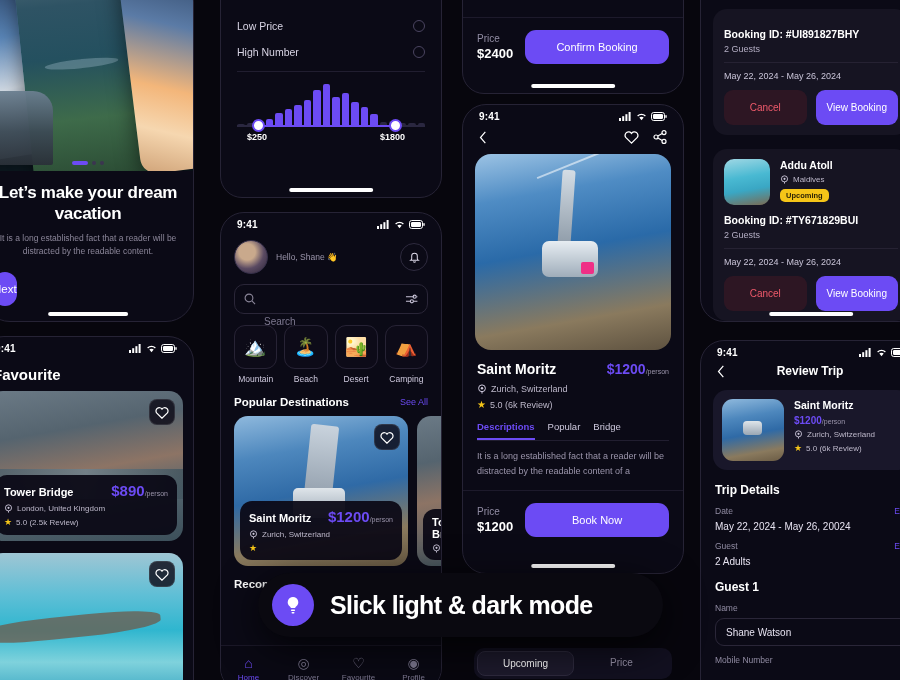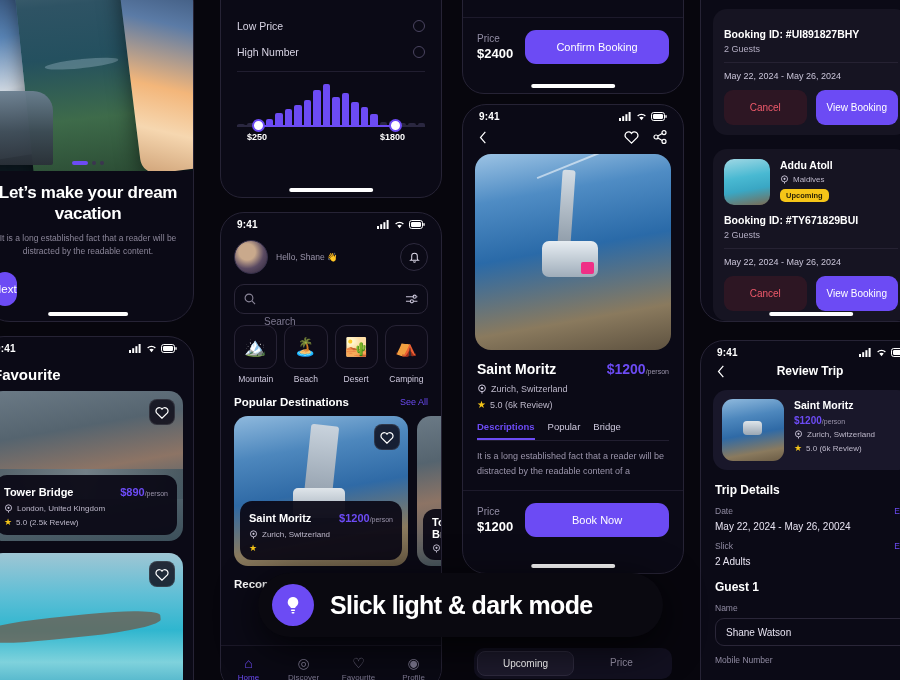--- a/index.html
+++ b/index.html
@@ -84,21 +84,21 @@
     position:absolute; right:8px; top:8px; width:26px;height:26px;border-radius:8px;
     background:rgba(12,10,22,.82); display:flex;align-items:center;justify-content:center;
     border:1px solid rgba(255,255,255,.1);
   }
   .fav-info {
     position:absolute; left:6px; right:6px; bottom:6px; border-radius:12px;
     background:rgba(10,8,20,.93); padding:7px 9px 8px 9px;
   }
   .fav-row { display:flex; align-items:baseline; justify-content:space-between; }
   .fav-name { font-size:11px; font-weight:700; }
-  .fav-price { font-size:11px; font-weight:700; color:#6c4bf4; }
+  .fav-price { font-size:15px; font-weight:700; color:#6c4bf4; }
   .per { font-size:7px; color:#9b95ab; font-weight:400;}
   .meta { display:flex; align-items:center; gap:4px; font-size:8px; color:#bdb8ca; margin-top:4px;}
 
   
   #p-filter { left: 220px; top: -40px; width: 222px; height: 238px; border-radius: 22px; }
   .fl-row { display:flex; align-items:center; justify-content:space-between; padding: 7px 16px; }
   .fl-row .lbl { font-size: 10.5px; color:#d8d4e4; }
   .radio { width:12px;height:12px;border-radius:50%;border:1px solid #4a4460; }
   .divider { height:1px; background:#211e30; margin: 6px 16px; }
   .fl-h { font-size: 12.5px; font-weight:700; padding: 4px 16px 0 16px;}
@@ -705,21 +705,21 @@
     <div class="rv-h">Trip Details</div>
     <div class="rv-field">
       <div class="rv-flab">
         <span>Date</span>
         <span class="edit">Edit</span>
       </div>
       <div class="rv-fval">May 22, 2024 - May 26, 20024</div>
     </div>
     <div class="rv-field">
       <div class="rv-flab">
-        <span>Slick</span>
+        <span>Guest</span>
         <span class="edit">Edit</span>
       </div>
       <div class="rv-fval">2 Adults</div>
     </div>
     <div class="rv-h">Guest 1</div>
     <div class="rv-field">
       <div class="rv-flab">
           <span>Name</span>
         </div>
       <div class="rv-input">Shane Watson</div>

